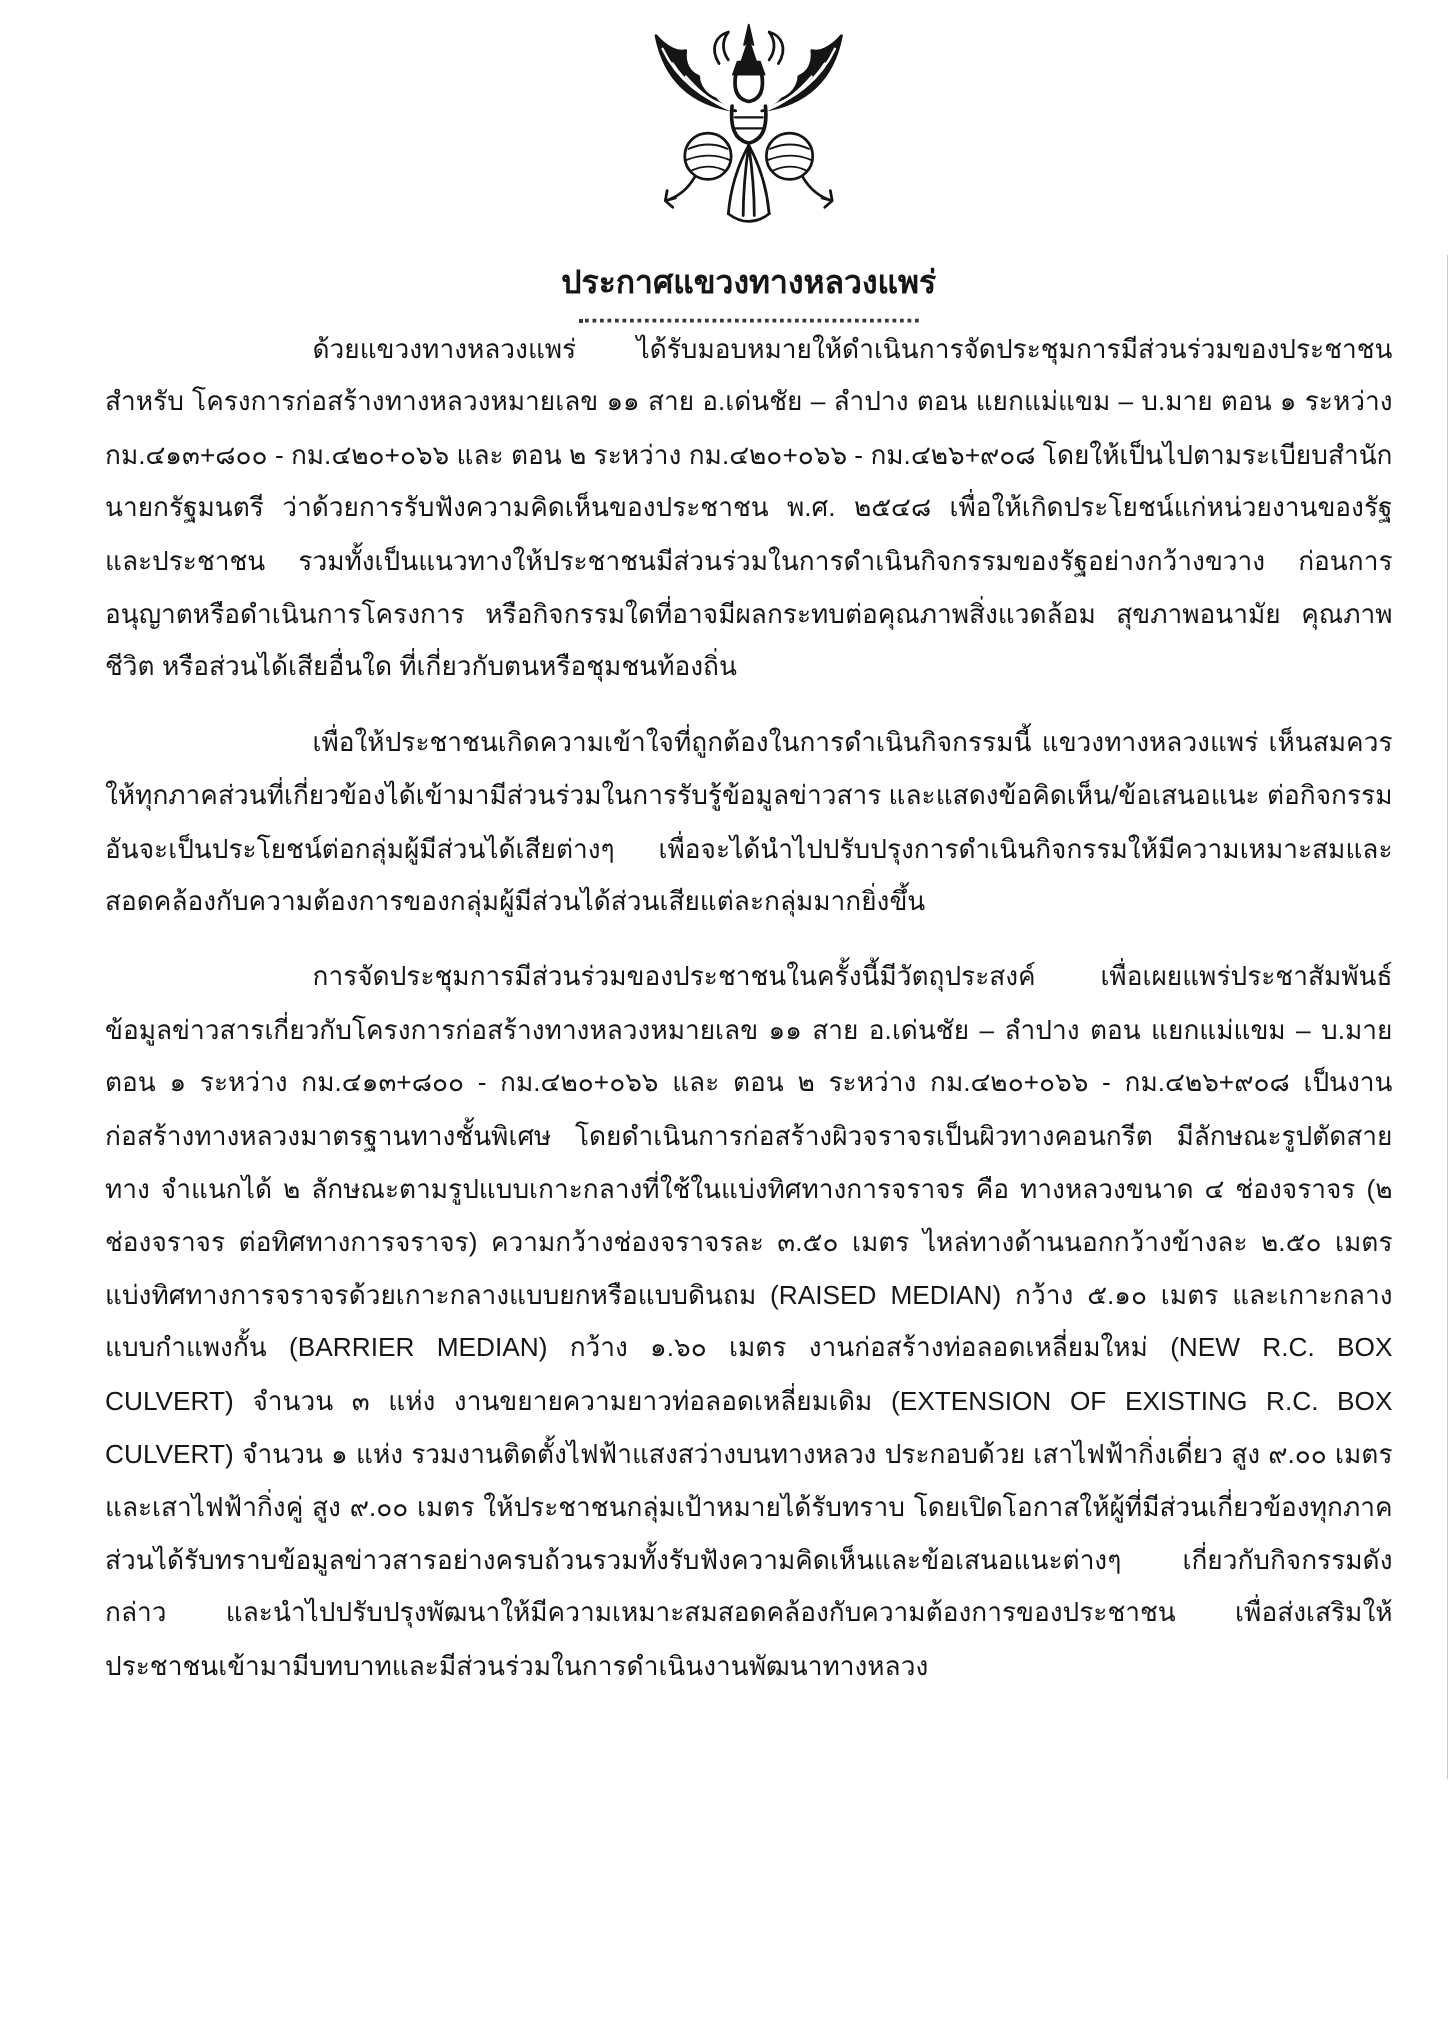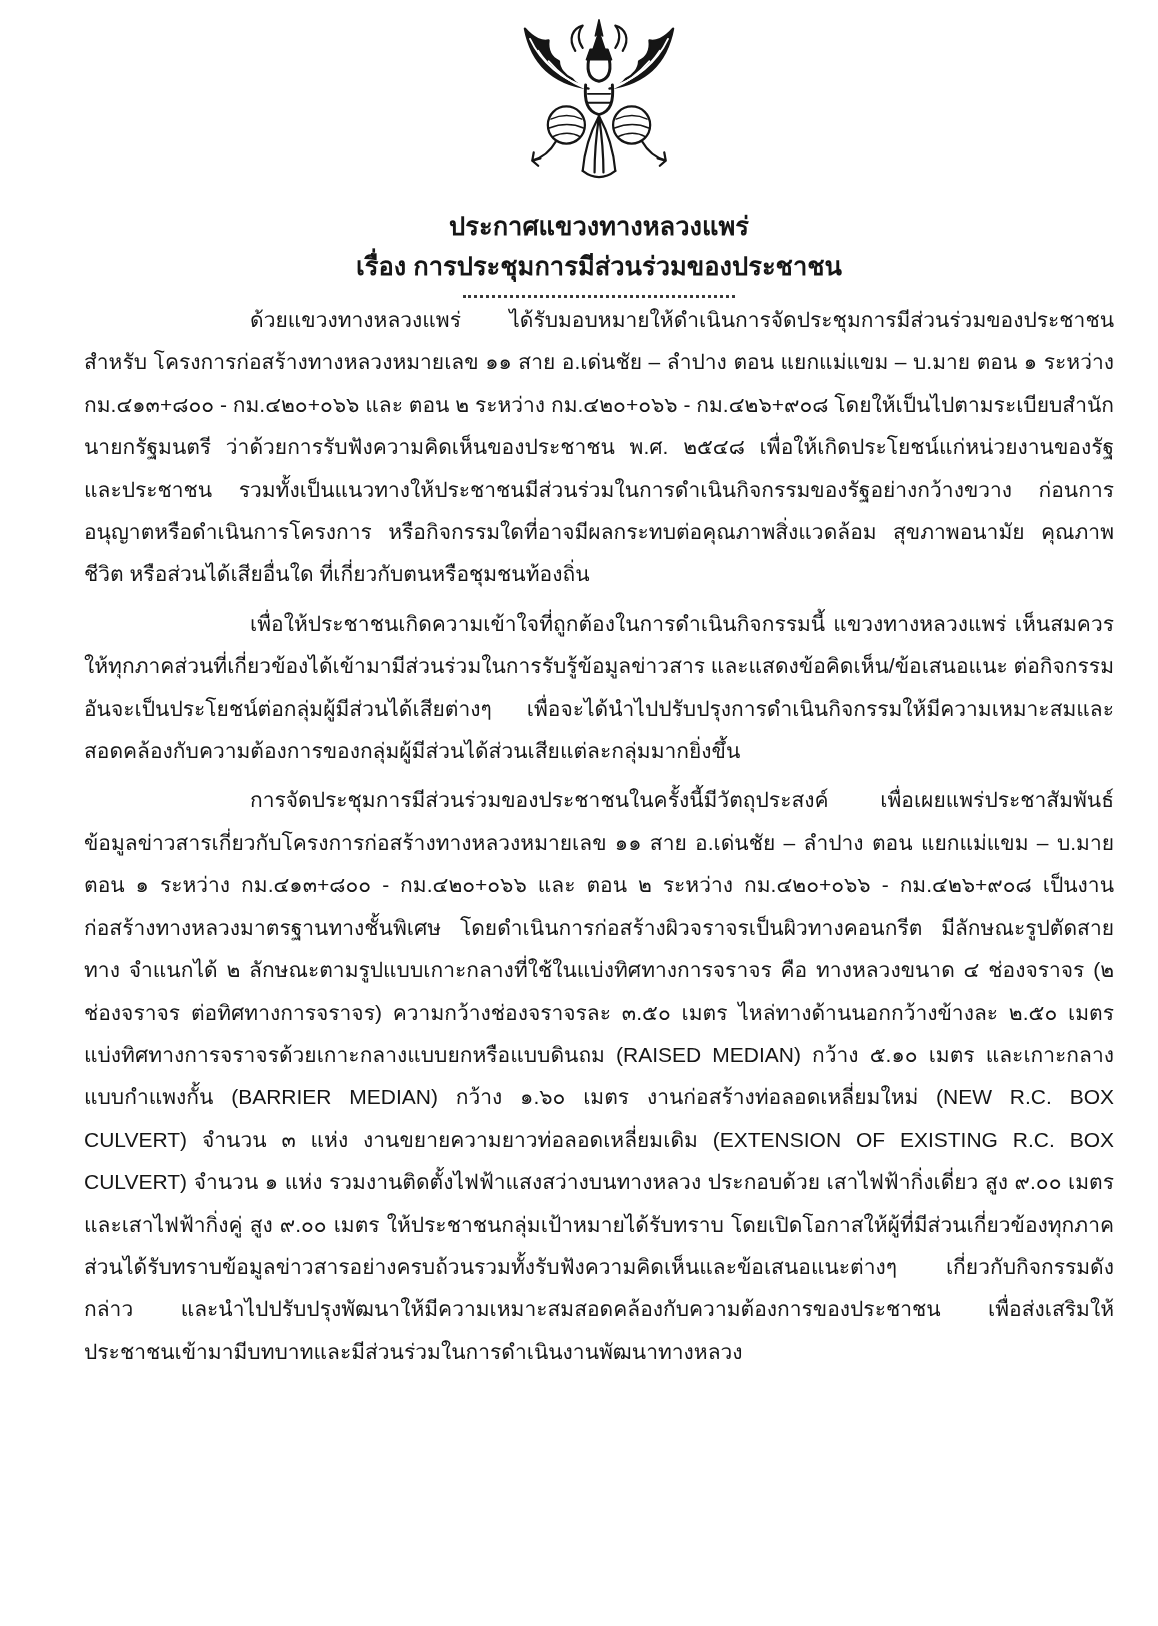--- a/index.html
+++ b/index.html
@@ -20,21 +20,21 @@
   .title-line{white-space:nowrap;}
   .dotted-divider{width:272px;border-top:3px dotted #3a3a3a;margin:9px auto 1px auto;height:0;}
   p.body-para{
     font-size:21px;
     line-height:42.4px;
     text-align:justify;
     margin:0;
     text-indent:166px;
     color:#161616;
   }
-  p.body-para + p.body-para{margin-top:7px;}
+  p.body-para + p.body-para{margin-top:18px;}
 </style>
 </head>
 <body>
 
 <div class="page">
 
   <div class="emblem-wrap">
     <svg viewBox="0 0 240 230" width="178" height="184" aria-hidden="true">
       <g stroke="#151515" fill="none" stroke-width="4" stroke-linecap="round" stroke-linejoin="round">
 
@@ -69,21 +69,20 @@
         <path d="M178 168 C186 182 196 190 210 194 M210 194 l-11 -3 M210 194 l-8 7 M210 194 l-2 -11" stroke-width="3"></path>
 
         <path d="M120 134 C106 160 100 184 98 208 M120 134 C116 162 114 186 114 210 M120 134 C124 162 126 186 126 210 M120 134 C134 160 140 184 142 208" stroke-width="3"></path>
         <path d="M98 208 C112 219 128 219 142 208" stroke-width="3"></path>
       </g>
     </svg>
   </div>
 
   <div class="title-block">
     <div class="title-line">ประกาศแขวงทางหลวงแพร่</div>
-    <div class="title-line">เรื่อง  การประชุมการมีส่วนร่วมของประชาชน</div>
   </div>
 
   <div class="dotted-divider"></div>
 
   <p class="body-para">ด้วยแขวงทางหลวงแพร่ ได้รับมอบหมายให้ดำเนินการจัดประชุมการมีส่วนร่วมของประชาชน สำหรับ โครงการก่อสร้างทางหลวงหมายเลข ๑๑ สาย อ.เด่นชัย – ลำปาง ตอน แยกแม่แขม – บ.มาย ตอน ๑ ระหว่าง กม.๔๑๓+๘๐๐ - กม.๔๒๐+๐๖๖ และ ตอน ๒ ระหว่าง กม.๔๒๐+๐๖๖ - กม.๔๒๖+๙๐๘ โดยให้เป็นไปตามระเบียบสำนักนายกรัฐมนตรี ว่าด้วยการรับฟังความคิดเห็นของประชาชน พ.ศ. ๒๕๔๘ เพื่อให้เกิดประโยชน์แก่หน่วยงานของรัฐและประชาชน รวมทั้งเป็นแนวทางให้ประชาชนมีส่วนร่วมในการดำเนินกิจกรรมของรัฐอย่างกว้างขวาง ก่อนการอนุญาตหรือดำเนินการโครงการ หรือกิจกรรมใดที่อาจมีผลกระทบต่อคุณภาพสิ่งแวดล้อม สุขภาพอนามัย คุณภาพชีวิต หรือส่วนได้เสียอื่นใด ที่เกี่ยวกับตนหรือชุมชนท้องถิ่น</p>
   <p class="body-para">เพื่อให้ประชาชนเกิดความเข้าใจที่ถูกต้องในการดำเนินกิจกรรมนี้ แขวงทางหลวงแพร่ เห็นสมควรให้ทุกภาคส่วนที่เกี่ยวข้องได้เข้ามามีส่วนร่วมในการรับรู้ข้อมูลข่าวสาร และแสดงข้อคิดเห็น/ข้อเสนอแนะ ต่อกิจกรรมอันจะเป็นประโยชน์ต่อกลุ่มผู้มีส่วนได้เสียต่างๆ เพื่อจะได้นำไปปรับปรุงการดำเนินกิจกรรมให้มีความเหมาะสมและสอดคล้องกับความต้องการของกลุ่มผู้มีส่วนได้ส่วนเสียแต่ละกลุ่มมากยิ่งขึ้น</p>
   <p class="body-para">การจัดประชุมการมีส่วนร่วมของประชาชนในครั้งนี้มีวัตถุประสงค์ เพื่อเผยแพร่ประชาสัมพันธ์ข้อมูลข่าวสารเกี่ยวกับโครงการก่อสร้างทางหลวงหมายเลข ๑๑ สาย อ.เด่นชัย – ลำปาง ตอน แยกแม่แขม – บ.มาย ตอน ๑ ระหว่าง กม.๔๑๓+๘๐๐ - กม.๔๒๐+๐๖๖ และ ตอน ๒ ระหว่าง กม.๔๒๐+๐๖๖ - กม.๔๒๖+๙๐๘ เป็นงานก่อสร้างทางหลวงมาตรฐานทางชั้นพิเศษ โดยดำเนินการก่อสร้างผิวจราจรเป็นผิวทางคอนกรีต มีลักษณะรูปตัดสายทาง จำแนกได้ ๒ ลักษณะตามรูปแบบเกาะกลางที่ใช้ในแบ่งทิศทางการจราจร คือ ทางหลวงขนาด ๔ ช่องจราจร (๒ ช่องจราจร ต่อทิศทางการจราจร) ความกว้างช่องจราจรละ ๓.๕๐ เมตร ไหล่ทางด้านนอกกว้างข้างละ ๒.๕๐ เมตร แบ่งทิศทางการจราจรด้วยเกาะกลางแบบยกหรือแบบดินถม (RAISED MEDIAN) กว้าง ๕.๑๐ เมตร  และเกาะกลางแบบกำแพงกั้น (BARRIER MEDIAN) กว้าง ๑.๖๐ เมตร งานก่อสร้างท่อลอดเหลี่ยมใหม่ (NEW R.C. BOX CULVERT) จำนวน ๓ แห่ง งานขยายความยาวท่อลอดเหลี่ยมเดิม (EXTENSION OF EXISTING R.C. BOX CULVERT) จำนวน ๑ แห่ง รวมงานติดตั้งไฟฟ้าแสงสว่างบนทางหลวง ประกอบด้วย เสาไฟฟ้ากิ่งเดี่ยว สูง ๙.๐๐ เมตร และเสาไฟฟ้ากิ่งคู่ สูง ๙.๐๐ เมตร ให้ประชาชนกลุ่มเป้าหมายได้รับทราบ โดยเปิดโอกาสให้ผู้ที่มีส่วนเกี่ยวข้องทุกภาคส่วนได้รับทราบข้อมูลข่าวสารอย่างครบถ้วนรวมทั้งรับฟังความคิดเห็นและข้อเสนอแนะต่างๆ เกี่ยวกับกิจกรรมดังกล่าว และนำไปปรับปรุงพัฒนาให้มีความเหมาะสมสอดคล้องกับความต้องการของประชาชน เพื่อส่งเสริมให้ประชาชนเข้ามามีบทบาทและมีส่วนร่วมในการดำเนินงานพัฒนาทางหลวง</p>
 
 </div>
 

